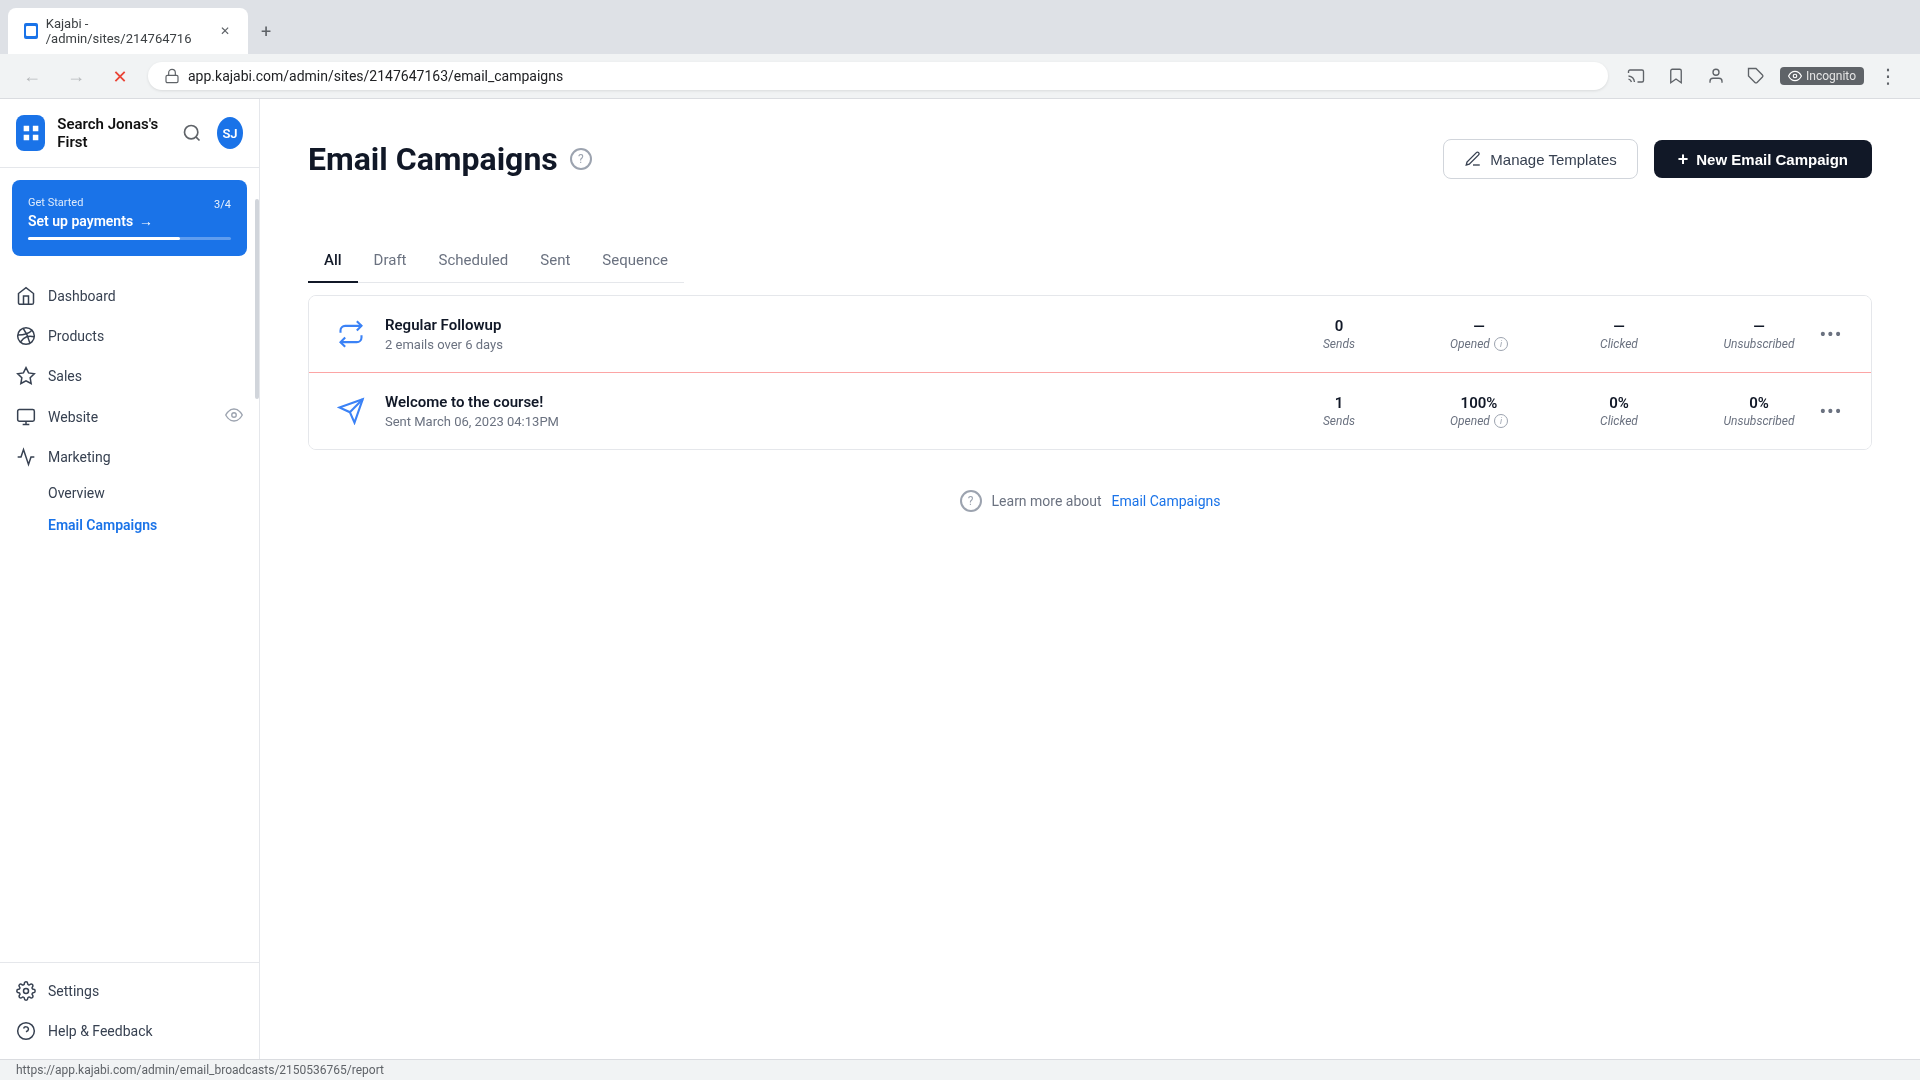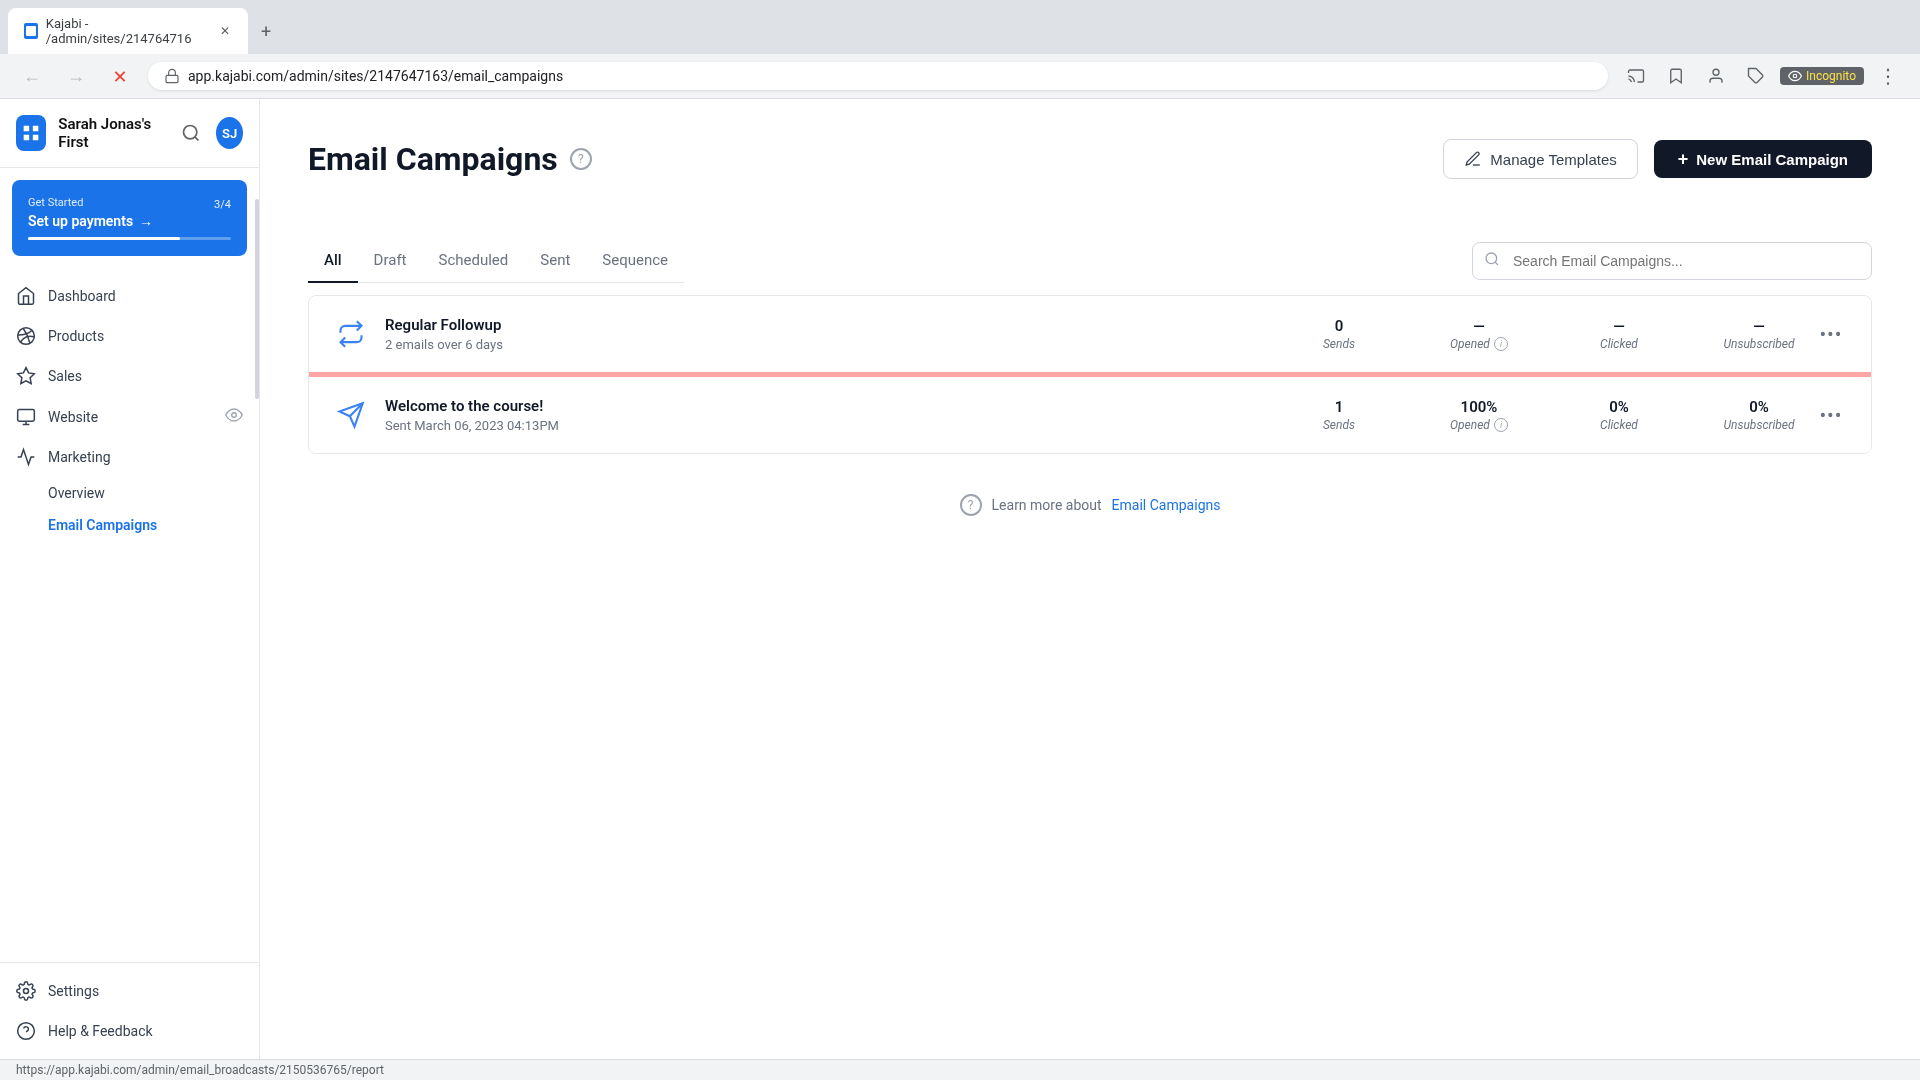--- a/index.html
+++ b/index.html
@@ -16,21 +16,21 @@
     .new-tab-btn { width: 28px; height: 28px; display: flex; align-items: center; justify-content: center; border-radius: 50%; cursor: pointer; font-size: 18px; color: #5f6368; }
 
     .address-bar { display: flex; align-items: center; padding: 6px 16px; gap: 12px; background: #f1f3f4; }
     .nav-btn { width: 32px; height: 32px; display: flex; align-items: center; justify-content: center; border-radius: 50%; cursor: pointer; color: #5f6368; font-size: 18px; }
     .nav-btn.disabled { opacity: 0.4; cursor: default; }
     .nav-btn.loading { color: #ea4335; }
     .address-input { flex: 1; background: #fff; border: none; border-radius: 24px; padding: 6px 16px; font-size: 14px; color: #202124; display: flex; align-items: center; gap: 8px; box-shadow: 0 1px 3px rgba(0,0,0,0.1); }
     .address-text { flex: 1; font-size: 14px; color: #202124; }
     .browser-actions { display: flex; align-items: center; gap: 8px; }
     .browser-action-btn { width: 32px; height: 32px; display: flex; align-items: center; justify-content: center; border-radius: 50%; cursor: pointer; color: #5f6368; font-size: 16px; }
-    .incognito-badge { background: #5f6368; color: #fde047; border-radius: 4px; padding: 2px 8px; font-size: 12px; display: flex; align-items: center; gap: 4px; }
+    .incognito-badge { background: #5f6368; color: #e5e5e5; border-radius: 4px; padding: 2px 8px; font-size: 12px; display: flex; align-items: center; gap: 4px; }
 
     
     .app-container { display: flex; flex: 1; overflow: hidden; background: #fff; }
 
     
     .sidebar { width: 260px; background: #fff; border-right: 1px solid #e5e7eb; display: flex; flex-direction: column; overflow-y: auto; position: relative; }
     .sidebar-header { padding: 16px; display: flex; align-items: center; gap: 12px; border-bottom: 1px solid #e5e7eb; }
     .sidebar-logo { width: 36px; height: 36px; background: #1a73e8; border-radius: 8px; display: flex; align-items: center; justify-content: center; color: white; font-size: 18px; font-weight: bold; }
     .sidebar-brand { font-size: 15px; font-weight: 600; color: #111; }
     .sidebar-search { margin-left: auto; width: 32px; height: 32px; display: flex; align-items: center; justify-content: center; border-radius: 50%; cursor: pointer; color: #5f6368; }
@@ -75,21 +75,21 @@
     .tab-item.active { color: #111827; border-bottom-color: #111827; font-weight: 500; }
 
     .search-bar { position: relative; }
     .search-bar input { width: 400px; padding: 10px 16px 10px 40px; border: 1.5px solid #d1d5db; border-radius: 8px; font-size: 14px; color: #374151; background: #fff; outline: none; }
     .search-icon-wrap { position: absolute; left: 12px; top: 50%; transform: translateY(-50%); color: #9ca3af; }
 
     .content-toolbar { display: flex; align-items: center; justify-content: space-between; margin-bottom: 0; padding: 20px 0 12px; }
 
     
     .campaign-list { border: 1px solid #e5e7eb; border-radius: 8px; overflow: hidden; }
-    .campaign-item { display: flex; align-items: center; padding: 20px 24px; border-bottom: 5px solid #fca5a5; background: #fff; }
+    .campaign-item { display: flex; align-items: center; padding: 20px 24px; border-bottom: 1px solid #fca5a5; background: #fff; }
     .campaign-item:last-child { border-bottom: none; }
     .campaign-icon { width: 36px; height: 36px; display: flex; align-items: center; justify-content: center; margin-right: 16px; flex-shrink: 0; }
     .campaign-info { flex: 1; }
     .campaign-name { font-size: 15px; font-weight: 600; color: #111827; margin-bottom: 3px; }
     .campaign-meta { font-size: 13px; color: #6b7280; }
     .campaign-stats { display: flex; gap: 60px; align-items: center; }
     .stat-col { text-align: center; min-width: 80px; }
     .stat-value { font-size: 15px; font-weight: 600; color: #111827; }
     .stat-label { font-size: 12px; color: #6b7280; display: flex; align-items: center; gap: 4px; justify-content: center; margin-top: 2px; font-style: italic; }
     .stat-info { width: 14px; height: 14px; border-radius: 50%; border: 1px solid #9ca3af; display: flex; align-items: center; justify-content: center; font-size: 9px; color: #9ca3af; cursor: pointer; }
@@ -169,21 +169,21 @@
 
 <div class="app-container">
 
   <div class="sidebar">
     <div class="sidebar-header">
       <div class="sidebar-logo">
         <svg viewBox="0 0 24 24" style="width:22px;height:22px;fill:white;">
             <path d="M4 4h6v6H4zM14 4h6v6h-6zM4 14h6v6H4zM14 14h6v6h-6z"></path>
           </svg>
       </div>
-      <span class="sidebar-brand">Sarah Jonas's First</span>
+      <span class="sidebar-brand">Search Jonas's First</span>
       <div class="sidebar-search" style="margin-left:auto;">
         <svg viewBox="0 0 24 24" style="width:20px;height:20px;fill:none;stroke:#5f6368;stroke-width:2;">
             <circle cx="11" cy="11" r="8"></circle>
             <line x1="21" y1="21" x2="16.65" y2="16.65"></line>
           </svg>
       </div>
       <div class="sidebar-user-avatar">SJ</div>
     </div>
 
     <div class="get-started-banner">
@@ -317,29 +317,20 @@
       </div>
 
       <div class="content-toolbar">
         <div class="tabs-row">
           <div class="tab-item active">All</div>
           <div class="tab-item">Draft</div>
           <div class="tab-item">Scheduled</div>
           <div class="tab-item">Sent</div>
           <div class="tab-item">Sequence</div>
         </div>
-        <div class="search-bar">
-          <div class="search-icon-wrap">
-            <svg viewBox="0 0 24 24" style="width:16px;height:16px;fill:none;stroke:#9ca3af;stroke-width:2;">
-                <circle cx="11" cy="11" r="8"></circle>
-                <line x1="21" y1="21" x2="16.65" y2="16.65"></line>
-              </svg>
-          </div>
-          <input type="text" placeholder="Search Email Campaigns..." style="">
-        </div>
       </div>
 
       <div class="campaign-list">
 
         <div class="campaign-item">
           <div class="campaign-icon">
             <svg viewBox="0 0 24 24" style="width:28px;height:28px;fill:none;stroke:#3b82f6;stroke-width:1.8;">
               <path d="M17 1l4 4-4 4"></path>
                 <path d="M3 11V9a4 4 0 0 1 4-4h14"></path>
                 <path d="M7 23l-4-4 4-4"></path>

